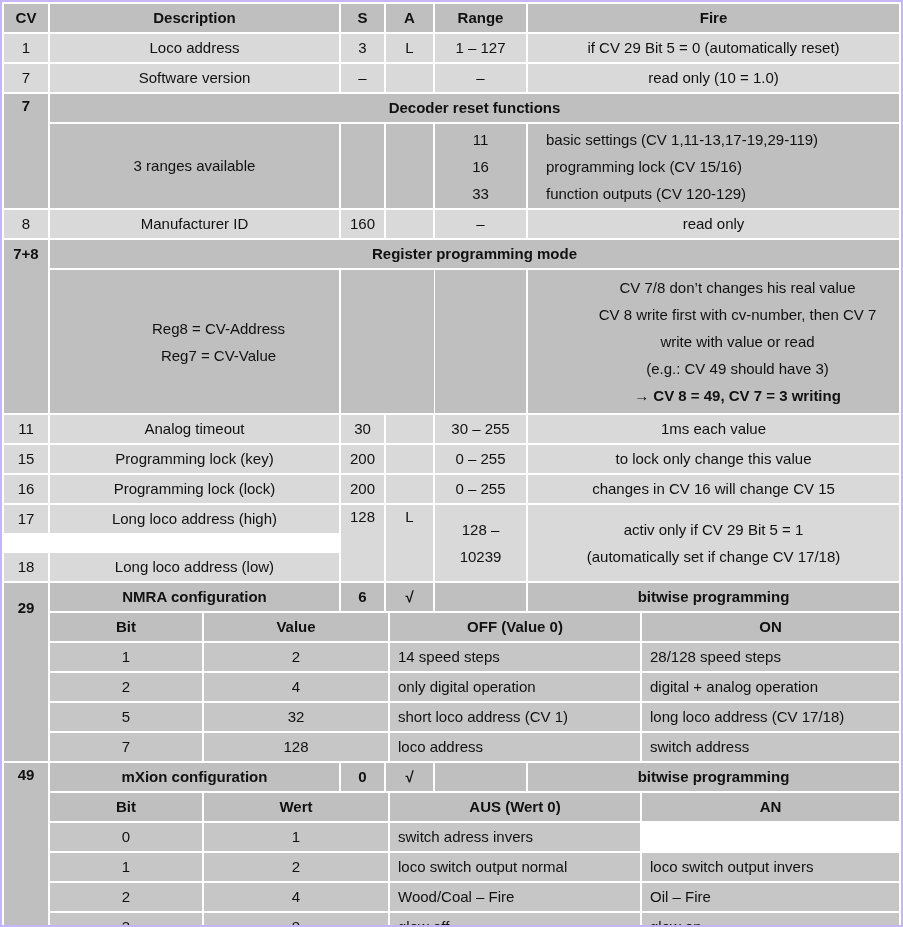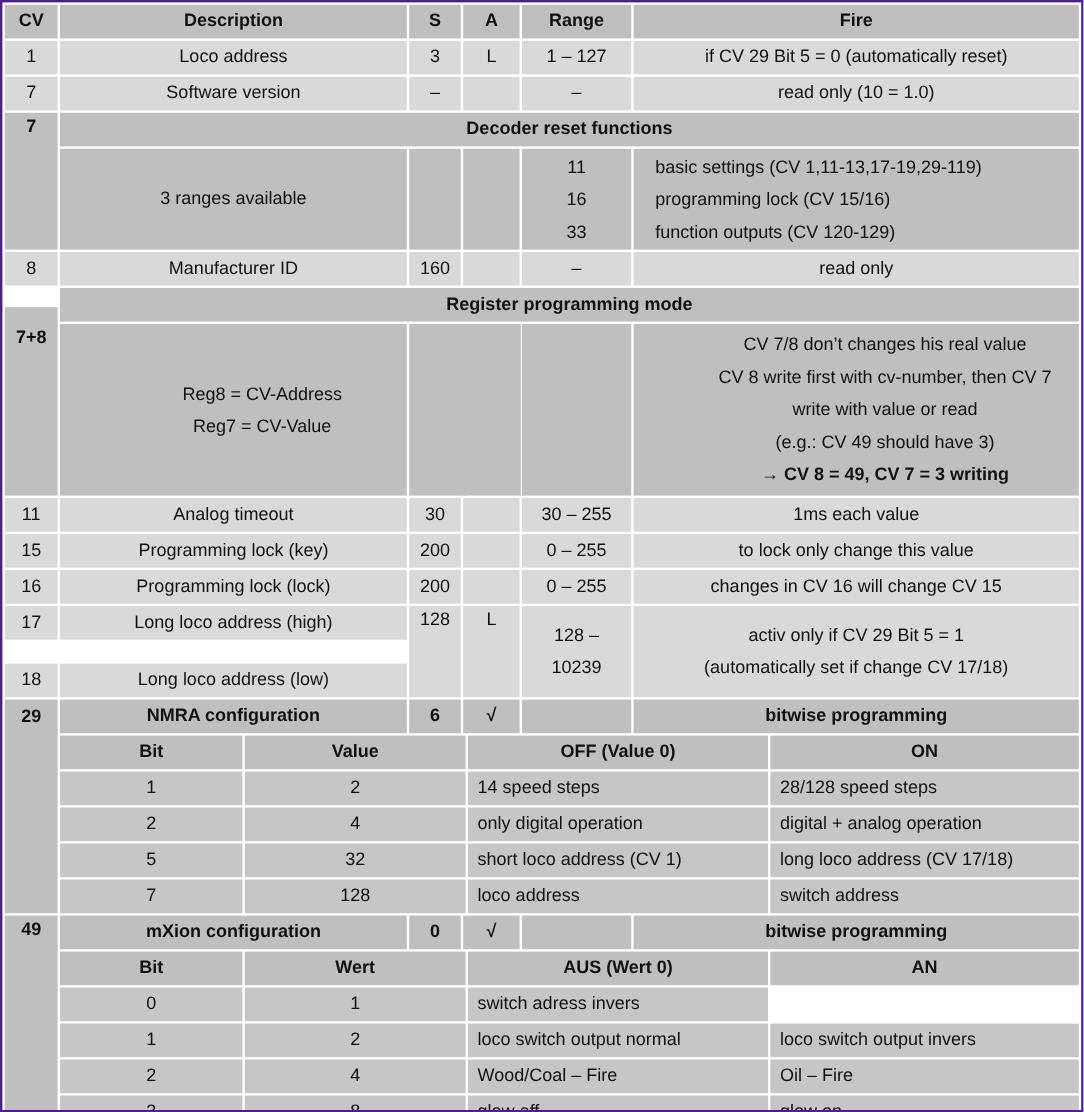--- a/index.html
+++ b/index.html
@@ -1,19 +1,19 @@
 <!DOCTYPE html>
 <html><head>
 <meta charset="utf-8">
 <style>
   html,body{margin:0;padding:0;background:#ffffff;}
   body{font-family:"Liberation Sans",sans-serif;color:#111111;}
   .page{
     box-sizing:border-box;width:903px;height:927px;
-    border:2px solid #4c1d95;background:#ffffff;padding:2px;
+    border:2px solid #c4b5fd;background:#ffffff;padding:2px;
     display:flex;flex-direction:column;gap:2px;overflow:hidden;
   }
   .row{display:grid;column-gap:2px;}
   .g-main{grid-template-columns:44px 289px 43px 47px 91px 1fr;}
   .g-right{grid-template-columns:289px 43px 47px 91px 1fr;}
   .g-sub{grid-template-columns:152px 184px 250px 1fr;}
   .band{display:grid;grid-template-columns:44px 1fr;gap:2px;}
   .stack{display:flex;flex-direction:column;gap:2px;flex:1;}
   .c{
     background:#d9d9d9;min-height:28px;
@@ -89,21 +89,21 @@
   <div class="row g-main">
     <div class="c">8</div>
     <div class="c">Manufacturer ID</div>
     <div class="c">160</div>
     <div class="c"></div>
     <div class="c">–</div>
     <div class="c">read only</div>
   </div>
 
   <div class="band">
-    <div class="c dark b" style="align-items:flex-start;padding-top:17px;margin-top:16px;">7+8</div>
+    <div class="c dark b" style="align-items:flex-start;padding-top:5px;">7+8</div>
     <div class="stack">
       <div class="c dark b">Register programming mode</div>
       <div class="row g-right">
         <div class="c dark col h5l">
           <div class="ln">Reg8 = CV-Address</div>
           <div class="ln">Reg7 = CV-Value</div>
         </div>
         <div class="c dark h5l"></div>
         <div class="c dark h5l"></div>
         <div class="c dark h5l"></div>
@@ -156,21 +156,21 @@
     </div>
     <div class="c col rs">
       <div class="ln">activ only if CV 29 Bit 5 = 1</div>
       <div class="ln">(automatically set if change CV 17/18)</div>
     </div>
     <div class="c" style="grid-row:2;grid-column:1;">18</div>
     <div class="c" style="grid-row:2;grid-column:2;">Long loco address (low)</div>
   </div>
 
   <div class="band">
-    <div class="c dark b" style="align-items:flex-start;padding-top:6px;">29</div>
+    <div class="c dark b" style="align-items:flex-start;padding-top:16px;">29</div>
     <div class="stack">
       <div class="row g-right">
         <div class="c dark b">NMRA configuration</div>
         <div class="c dark b">6</div>
         <div class="c dark b">√</div>
         <div class="c dark"></div>
         <div class="c dark b">bitwise programming</div>
       </div>
       <div class="row g-sub">
         <div class="c dark b">Bit</div>

